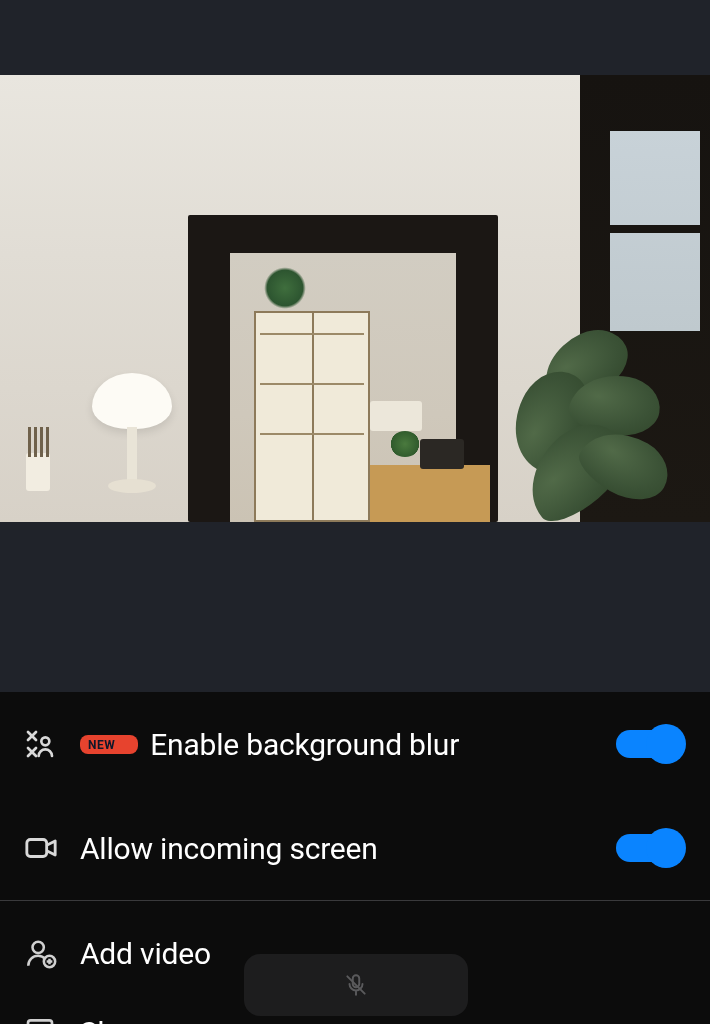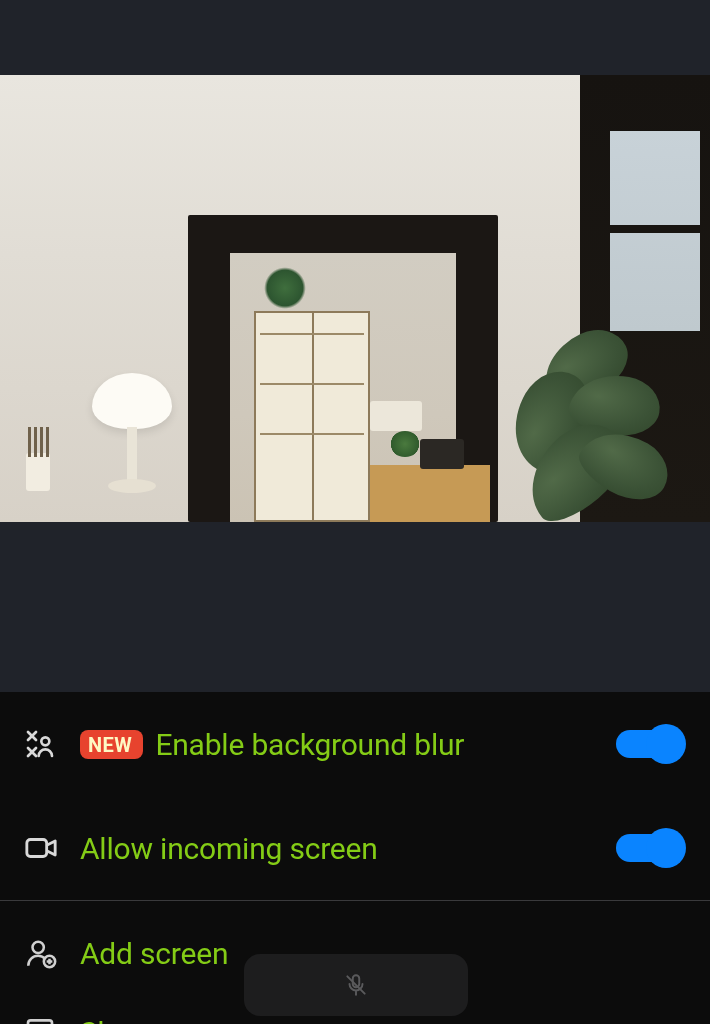--- a/index.html
+++ b/index.html
@@ -43,22 +43,22 @@
   .tray { position:absolute; left:370px; top:326px; width:52px; height:30px; background:#ece7da; border-radius:3px; }
   
   .mini-plant { position:absolute; left:390px; top:356px; width:30px; height:26px; background: radial-gradient(circle,#4a7a3e 0%,#2f5a2c 70%,transparent 72%); border-radius:50%; }
 
   .spacer { height: 170px; }
 
   .panel { background:#0c0c0c; }
   .row { display:flex; align-items:center; padding: 0 24px; height: 104px; }
   .row.clickable { cursor:pointer; }
   .icon-col { width: 56px; display:flex; justify-content:flex-start; align-items:center; color:#d9d9d9; }
-  .label { color:#84cc16; font-size: 30px; font-weight: 400; letter-spacing: -0.2px; }
-  .badge { display:inline-flex; align-items:center; justify-content:center; background:#e7432e; color:#fef9c3; font-size:20px; font-weight:700; letter-spacing:0.5px; border-radius:8px; padding: 3px 11px 2px 8px; margin-right: 12px; }
+  .label { color:#ffffff; font-size: 30px; font-weight: 400; letter-spacing: -0.2px; }
+  .badge { display:inline-flex; align-items:center; justify-content:center; background:#e7432e; color:#0f172a; font-size:12px; font-weight:700; letter-spacing:0.5px; border-radius:8px; padding: 3px 23px 2px 8px; margin-right: 12px; }
   .grow { flex: 1; }
   .toggle { position:relative; width:70px; height:40px; }
   .toggle-track { position:absolute; left:0; top:6px; width:56px; height:28px; border-radius:14px; background:#0a84ff; }
   .toggle-thumb { position:absolute; right:0; top:0; width:40px; height:40px; border-radius:50%; background:#0a84ff; }
   .divider { height:1px; background:#3a3a3c; margin: 0; }
   .mute-pill { position:absolute; left:244px; bottom:8px; width:224px; height:62px; background:#1d1d1e; border-radius:16px; display:flex; justify-content:center; align-items:center; }
   svg { display:block; }
 </style>
 </head>
 <body>
@@ -139,21 +139,21 @@
 
   <div class="row clickable">
     <span class="icon-col">
       <svg width="34" height="34" viewBox="0 0 24 24" fill="none" stroke="#d0d0d0" stroke-width="1.8">
         <circle cx="10" cy="8" r="4"></circle>
         <path d="M3 21c0-4 3.2-7 7-7 2 0 3.7.8 5 2.2"></path>
         <circle cx="18" cy="18" r="4"></circle>
         <path d="M18 16v4M16 18h4"></path>
       </svg>
     </span>
-    <span class="label">Add screen</span>
+    <span class="label">Add video</span>
   </div>
 
   <div class="row clickable" style="height:74px; align-items:flex-start; padding-top:10px;">
     <span class="icon-col">
       <svg width="32" height="32" viewBox="0 0 24 24" fill="none" stroke="#d0d0d0" stroke-width="2" stroke-linecap="round" stroke-linejoin="round">
         <rect x="3" y="4" width="18" height="16" rx="2"></rect>
         <path d="M12 15V9"></path>
           <path d="M9 12l3-3 3 3"></path>
       </svg>
     </span>

